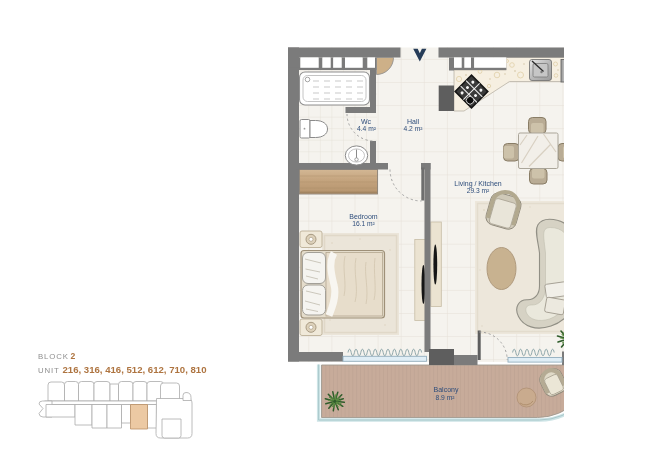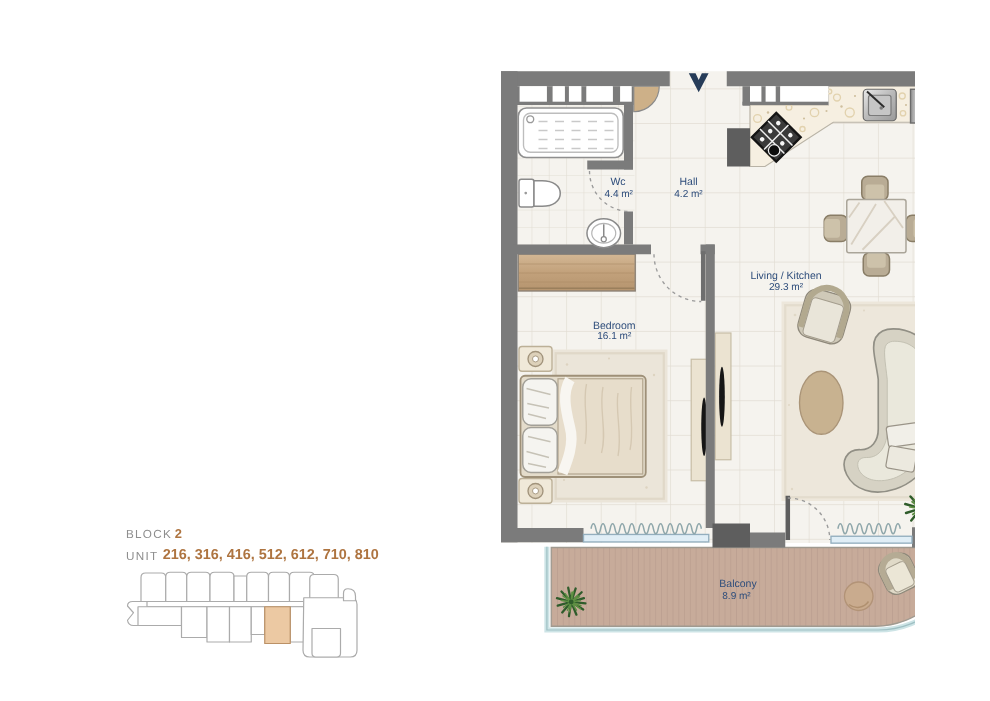--- a/index.html
+++ b/index.html
@@ -1,17 +1,17 @@
 <!DOCTYPE html>
 <html><head>
 <meta charset="utf-8">
 <style>
 html,body{margin:0;padding:0;background:#fff;}
 #page{width:564px;height:467px;position:relative;overflow:hidden;background:#fff;
-  font-family:"Liberation Sans", sans-serif;padding-left:46px;}
+  font-family:"Liberation Sans", sans-serif;}
 </style>
 </head>
 <body>
 <div id="page">
 <svg width="660" height="467" viewBox="0 0 660 467">
 <defs>
   <pattern id="g23" width="23.1" height="23.1" patternUnits="userSpaceOnUse" patternTransform="translate(285.2,58.9)">
     <rect width="23.1" height="23.1" fill="none"></rect>
     <path d="M0,0 H23.1 M0,0 V23.1" stroke="#e2ddd3" stroke-width="0.9" fill="none"></path>
   </pattern>

